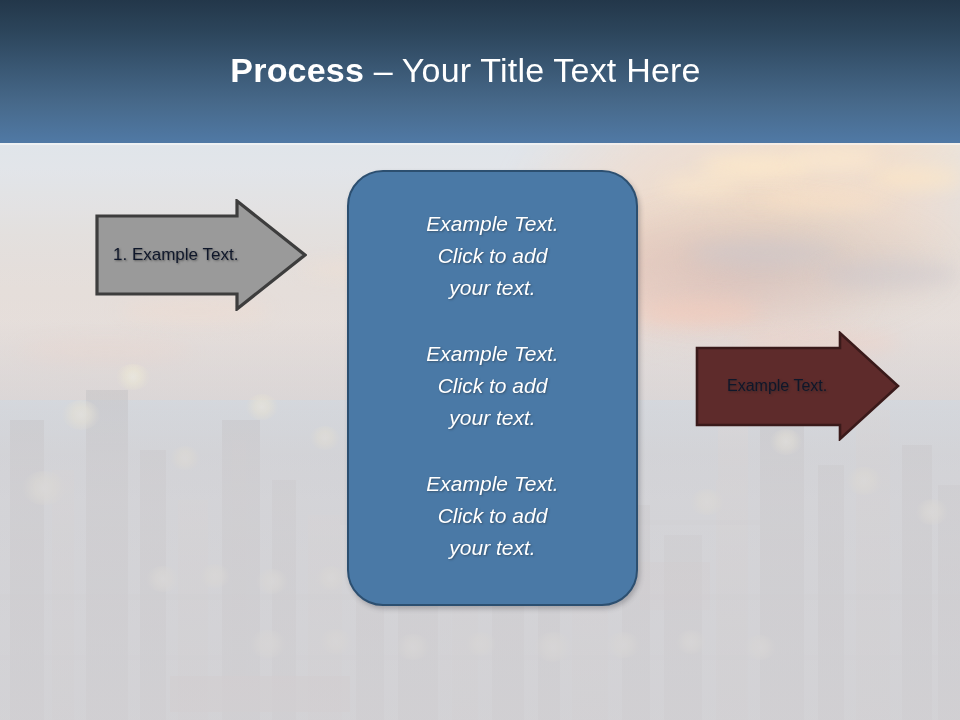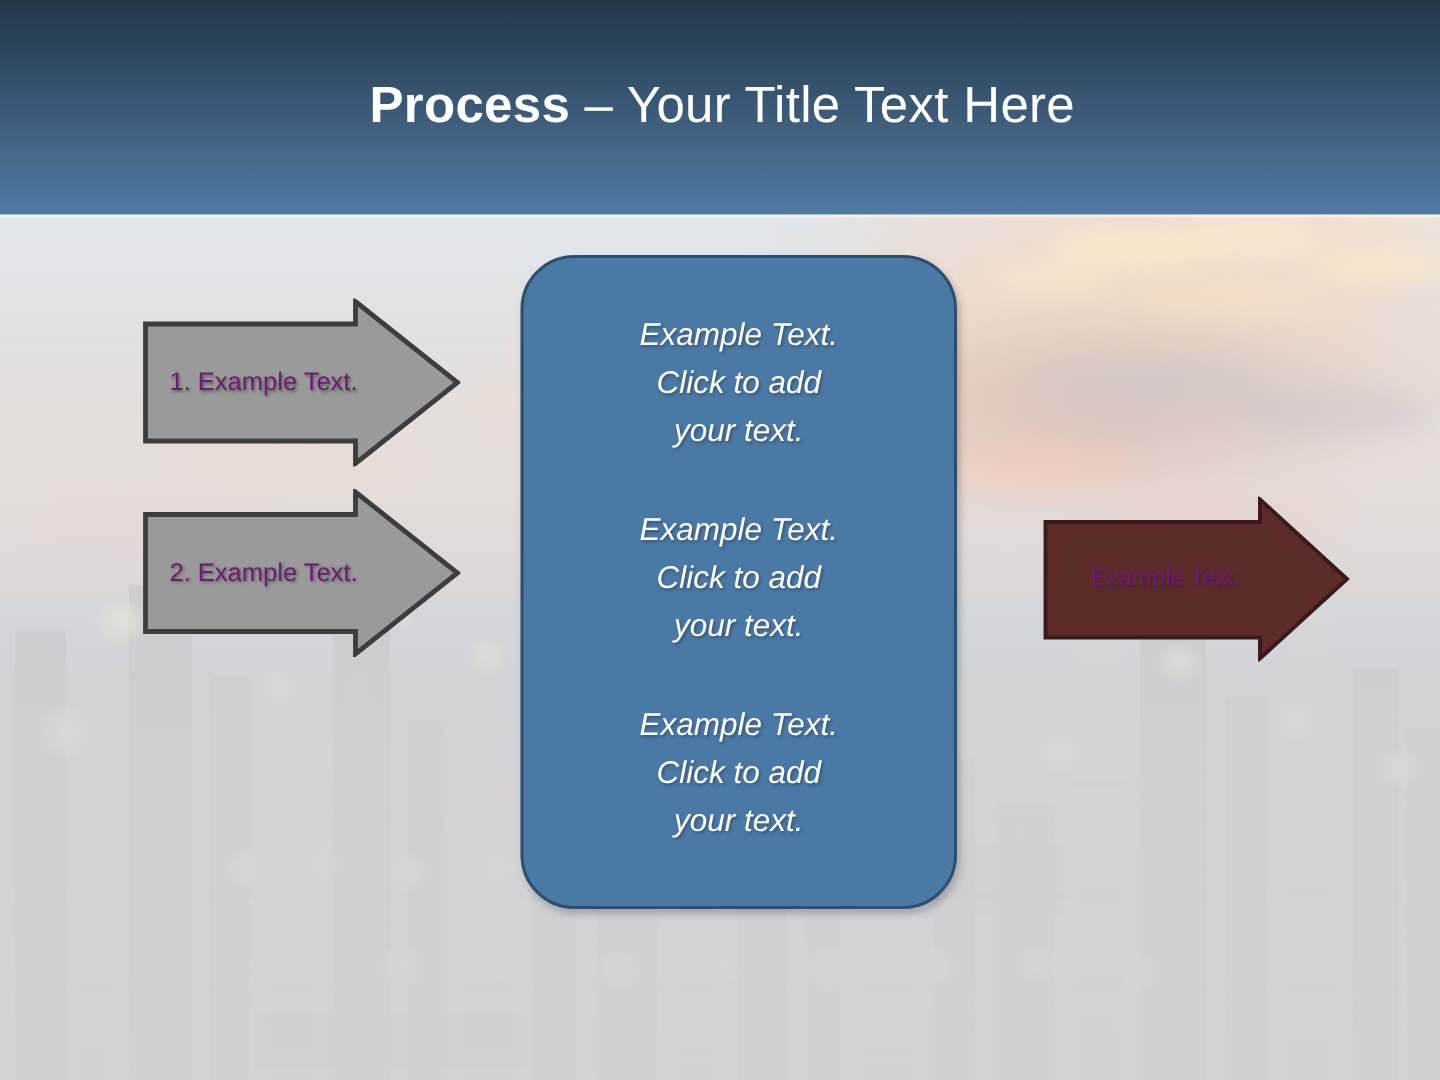--- a/index.html
+++ b/index.html
@@ -140,21 +140,21 @@
   }
   .header-rule {
     position: absolute;
     left: 0; top: 143px;
     width: 960px;
     height: 2px;
     background: rgba(255,255,255,0.45);
   }
   .title {
     position: absolute;
-    left: 16px; top: 48px;
+    left: 0; top: 48px;
     width: 931px;
     text-align: center;
     color: #ffffff;
     font-size: 34px;
     line-height: 44px;
     letter-spacing: 0.2px;
     white-space: nowrap;
   }
   .title .strong { font-weight: bold; }
   .title .light  { font-weight: normal; }
@@ -163,21 +163,21 @@
   .arrow {
     position: absolute;
     display: flex;
     align-items: center;
     justify-content: flex-start;
   }
   .arrow svg { position: absolute; left: 0; top: 0; }
   .arrow-label {
     position: relative;
     z-index: 2;
-    color: #701a75;
+    color: #0f172a;
     font-size: 17px;
     white-space: nowrap;
     text-shadow: 1px 1px 2px rgba(40,40,40,0.55);
   }
 
   .arrow-gray { width: 212px; height: 112px; }
   .arrow-gray .arrow-label { margin-left: 18px; margin-top: 0; }
 
   .arrow-red { width: 205px; height: 110px; }
   .arrow-red .arrow-label { margin-left: 32px; font-size: 16px; }
@@ -317,26 +317,20 @@
     <span class="strong">Process</span><span class="light"> – Your Title Text Here</span>
   </div>
 
   <div class="arrow arrow-gray" style="left:95px; top:199px;">
     <svg width="212" height="112" viewBox="0 0 212 112">
       <polygon points="2,17 142,17 142,2 210,56 142,110 142,95 2,95" fill="#9a9a9a" stroke="#3d3d3d" stroke-width="3.2" stroke-linejoin="miter"></polygon>
     </svg>
     <span class="arrow-label">1. Example Text.</span>
   </div>
 
-  <div class="arrow arrow-gray" style="left:95px; top:326px;">
-    <svg width="212" height="112" viewBox="0 0 212 112">
-      <polygon points="2,17 142,17 142,2 210,56 142,110 142,95 2,95" fill="#9a9a9a" stroke="#3d3d3d" stroke-width="3.2" stroke-linejoin="miter"></polygon>
-    </svg>
-    <span class="arrow-label">2. Example Text.</span>
-  </div>
 
 
   <div class="panel">
     <div class="panel-block">Example Text.
 Click  to add
 your text.</div>
     <div class="panel-block">Example Text.
 Click  to add
 your text.</div>
     <div class="panel-block">Example Text.

